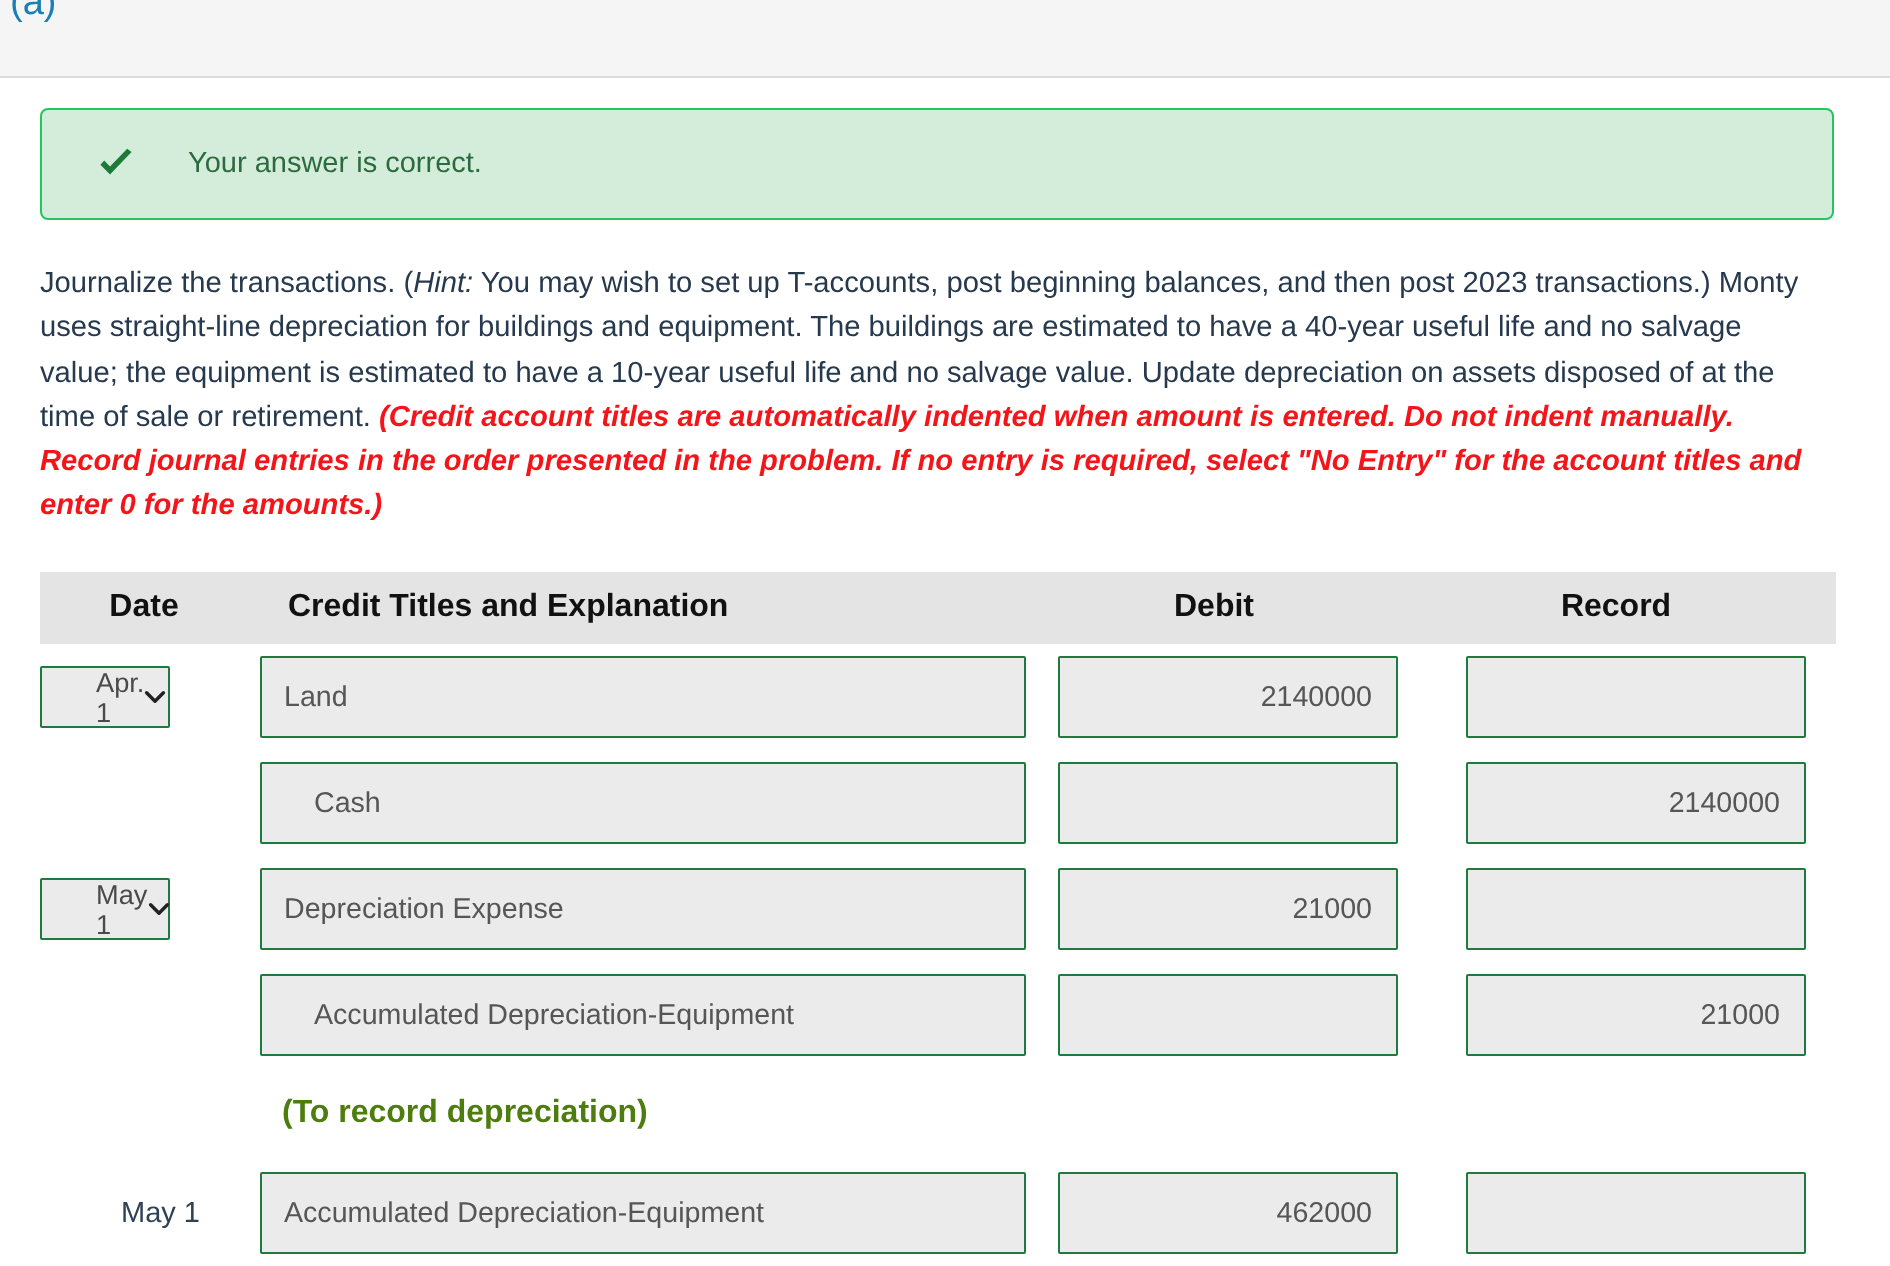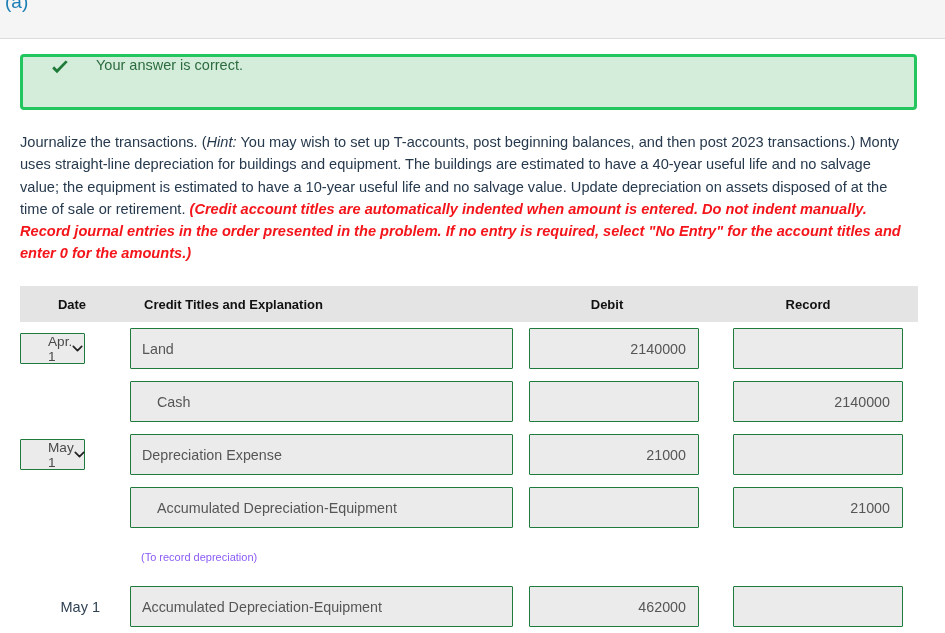--- a/index.html
+++ b/index.html
@@ -33,23 +33,24 @@
   }
 
   
   .alert-success {
     position: absolute;
     left: 20px;
     top: 54px;
     width: 897px;
     height: 56px;
     background: #d4edda;
-    border: 3px solid #22c55e;
+    border: 1px solid #22c55e;
     border-radius: 4px;
     display: flex;
+    align-items: center;
   }
   .check-icon {
     margin-left: 26px;
     width: 22px;
     height: 22px;
     display: flex;
     align-items: center;
     justify-content: center;
     color: #1e7a38;
   }
@@ -91,21 +92,21 @@
   }
   .col-date   { width: 104px; flex: 0 0 104px; }
   .col-acct   { width: 392px; flex: 0 0 392px; }
   .col-debit  { width: 196px; flex: 0 0 196px; }
   .col-credit { width: 206px; flex: 0 0 206px; }
 
   
   .jhead {
     height: 36px;
     background: #e4e4e4;
-    font-size: 13px;
+    font-size: 16px;
     font-weight: bold;
     color: #111111;
   }
   .jhead .col-date   { text-align: center; }
   .jhead .col-acct   { padding-left: 20px; }
   .jhead .col-debit  { text-align: center; padding-right: 14px;}
   .jhead .col-credit { text-align: center; padding-right: 14px;}
 
   
   .jbody-row { height: 53px; }
@@ -171,22 +172,23 @@
     text-align: right;
     padding-right: 5px;
     font-size: 14.5px;
     color: #2f4254;
   }
 
   
   .memo-row { height: 46px; }
   .memo {
     padding-left: 17px;
-    font-size: 11px;
-    color: #8b5cf6;
+    font-size: 16px;
+    color: #4d7c0f;
+    font-weight: bold;
   }
   .blank-date { width: 104px; }
 </style>
 </head>
 <body>
 
 <div class="topbar">
   <div class="part-label">(a)</div>
 </div>
 

